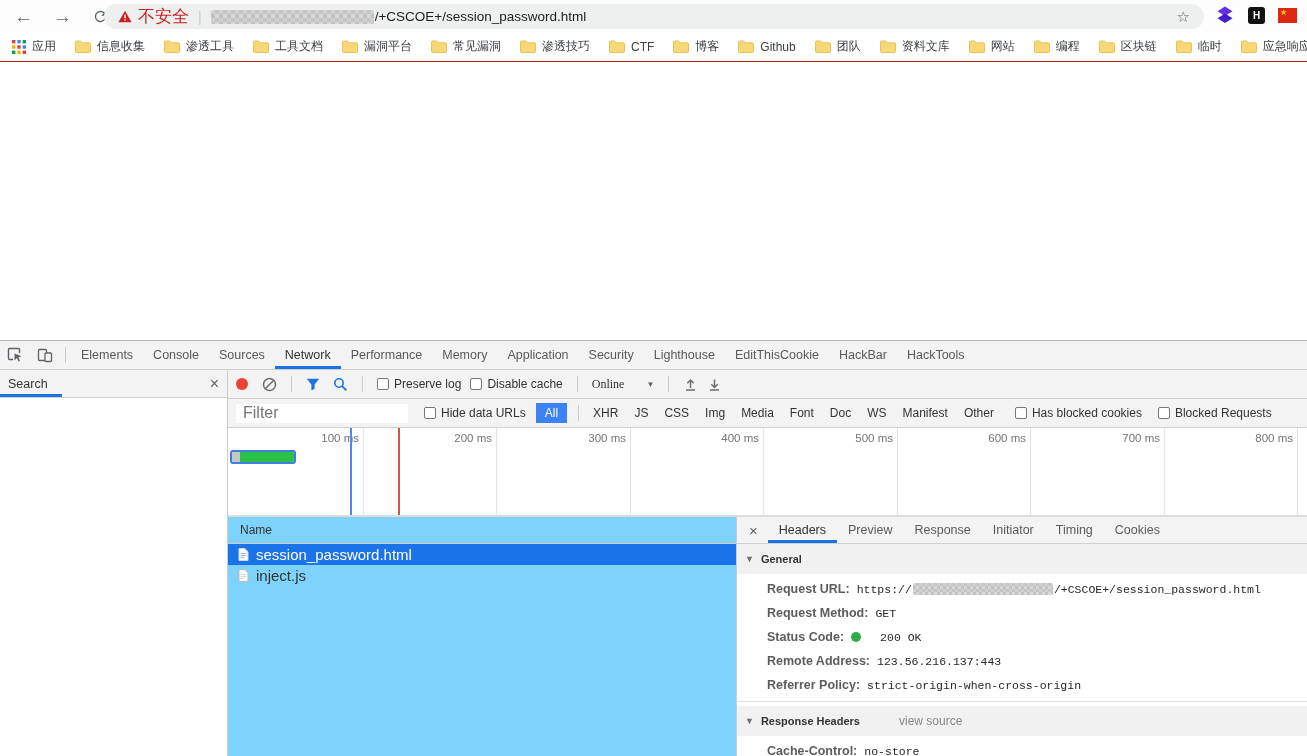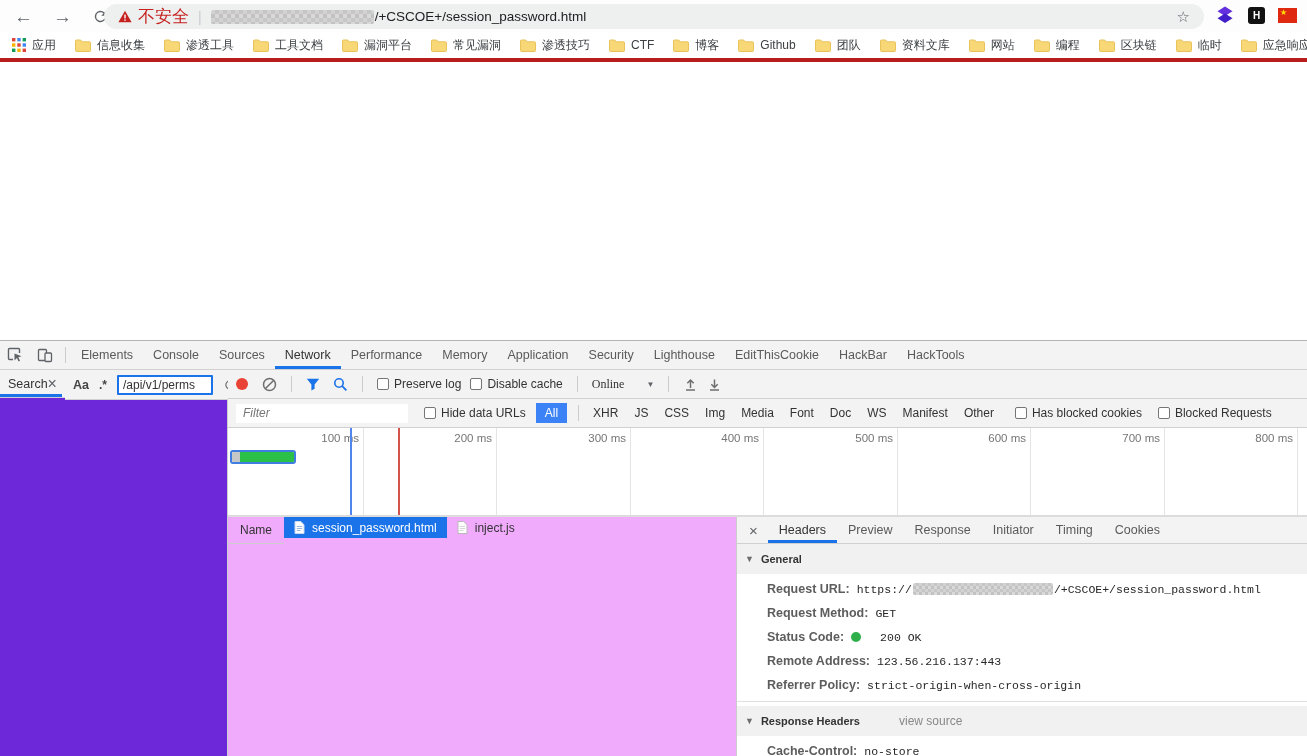--- a/index.html
+++ b/index.html
@@ -15,73 +15,73 @@
   .warn-txt { color:#c5221f; font-size:17px; margin-left:6px; }
   .addr-sep { color:#c9ccd0; margin:0 9px; font-size:14px; }
   .mosaic { display:inline-block; height:14px; border-radius:2px;
     background: conic-gradient(#c6c6c6 25%, #d9d9d9 0 50%, #c2c2c2 0 75%, #d2d2d2 0) 0 0/ 8px 8px; }
   .addr-path { color:#202124; font-size:13.5px; margin-left:1px; }
   .addr-star { margin-left:auto; color:#5f6368; font-size:15px; }
   .extrow { position:absolute; right:10px; top:5px; display:flex; align-items:center; gap:13px; }
   .ext-h { width:17px; height:17px; background:#111; border-radius:3px; color:#fff; font-size:10px; font-weight:bold; display:flex; align-items:center; justify-content:center; }
   .ext-flag { width:19px; height:15px; background:#de2910; color:#ffde00; font-size:8px; line-height:8px; padding:1px 0 0 2px; }
 
-  .bmbar { position:absolute; top:32px; left:0; width:1307px; height:30px; background:#fff; border-bottom:4px solid #b91c1c; display:flex; align-items:center; padding-left:12px; gap:19px; white-space:nowrap; overflow:hidden; }
+  .bmbar { position:absolute; top:32px; left:0; width:1307px; height:30px; background:#fff; border-bottom:1px solid #b91c1c; display:flex; align-items:center; padding-left:12px; gap:19px; white-space:nowrap; overflow:hidden; }
   .bm { display:flex; align-items:center; gap:6px; color:#3c4043; font-size:12px; flex:none; }
 
   .page-blank { position:absolute; top:62px; left:0; width:1307px; height:278px; background:#fff; }
 
   
   .devtools { position:absolute; top:340px; left:0; width:1307px; height:416px; border-top:1px solid #b4b4b4; background:#fff; font-size:12px; color:#333; display:flex; flex-direction:column; }
   .dtabbar { height:29px; flex:none; background:#f3f3f3; border-bottom:1px solid #d0d0d0; display:flex; align-items:center; }
   .dt-icob { padding:0 7px; display:flex; align-items:center; }
   .vsep { width:1px; height:16px; background:#ccc; margin:0 5px; flex:none; }
   .dt-tab { padding:0 10px; height:28px; line-height:28px; color:#5a5a5a; font-size:12.5px; }
   .dt-tab.active { color:#333; box-shadow: inset 0 -3px 0 #1a73e8; }
 
   .dt-body { flex:1; display:flex; min-height:0; }
 
   
-  .spanel { width:228px; flex:none; border-right:1px solid #ccc; display:flex; flex-direction:row; background:#6d28d9; }
+  .spanel { width:228px; flex:none; border-right:1px solid #ccc; display:flex; flex-direction:column; background:#86efac; }
   .sp-head { height:28px; flex:none; background:#f3f3f3; border-bottom:1px solid #d0d0d0; display:flex; align-items:center; padding:0 8px; position:relative; }
   .sp-head .sp-title { font-size:12.5px; color:#333; }
   .sp-underline { position:absolute; left:0; bottom:0; width:62px; height:3px; background:#1a73e8; }
   .sp-close { margin-left:auto; color:#5f6368; font-size:16px; }
   .sp-ctrl { height:30px; flex:none; background:#f3f3f3; border-bottom:1px solid #d0d0d0; display:flex; align-items:center; padding:0 8px; gap:10px; }
   .sp-aa { font-weight:bold; color:#454545; font-size:12.5px; }
   .sp-re { color:#454545; font-weight:bold; font-size:12px; }
   .sp-input { width:96px; height:20px; border:2px solid #1a73e8; border-radius:1px; font-size:12px; color:#333; padding:0 4px; outline:none; font-family:"Liberation Sans",sans-serif; background:#fff; }
 
   
   .nright { flex:1; display:flex; flex-direction:column; min-width:0; }
   .ntoolbar { height:29px; flex:none; background:#f3f3f3; border-bottom:1px solid #d0d0d0; display:flex; align-items:center; padding:0 8px; gap:9px; color:#333;text-align:center; }
   .rec-dot { width:12px; height:12px; border-radius:50%; background:#e94335; }
   .chk { display:flex; align-items:center; gap:5px; }
   .chk .box { width:12px; height:12px; border:1px solid #767676; border-radius:2px; background:#fff; }
   .drop { display:flex; align-items:center; gap:22px; color:#333;font-family:Liberation Serif, serif; }
   .caret { font-size:8px; color:#5f6368; }
 
   .nfilter { height:29px; flex:none; background:#f3f3f3; border-bottom:1px solid #d0d0d0; display:flex; align-items:center; padding:0 8px; gap:10px; color:#333; }
-  .filt-input { width:172px; height:19px; border:1px solid #fff; background:#fff; font-size:12px; padding:0 6px; outline:none; color:#333; font-family:"Liberation Sans",sans-serif;font-style:italic; }
+  .filt-input { width:172px; height:19px; border:1px solid #fff; background:#fff; font-size:16px; padding:0 6px; outline:none; color:#333; font-family:"Liberation Sans",sans-serif; }
   .ftype { padding:2px 6px; color:#333; }
   .ftype.pill { background:#3b82f6; color:#fff; border-radius:0; padding:3px 9px; }
 
   .overview { height:89px; flex:none; position:relative; background:#fff; border-bottom:2px solid #dcdcdc; overflow:hidden;text-decoration:underline; }
   .gline { position:absolute; top:0; bottom:0; width:1px; background:#e4e4e4; }
   .glabel { position:absolute; top:4px; width:66px; text-align:right; color:#757575; font-size:11.5px; }
   .ov-bar { position:absolute; left:2px; top:22px; width:66px; height:14px; border:2px solid #3f7de0; border-radius:3px; display:flex; overflow:hidden; background:#fff; }
   .ov-bar .seg1 { width:8px; background:#c7c7c7; }
   .ov-bar .seg2 { flex:1; background:#2bc148; }
   .ov-blue { position:absolute; left:122px; top:0; bottom:0; width:2px; background:#5185ee; }
   .ov-red { position:absolute; left:170px; top:0; bottom:0; width:2px; background:#d2524c; }
 
   .nbottom { flex:1; display:flex; min-height:0; }
-  .reqtable { width:509px; flex:none; border-right:1px solid #ccc; display:flex; flex-direction:row; background:#f0abfc; }
+  .reqtable { width:509px; flex:none; border-right:1px solid #ccc; display:flex; flex-direction:column; background:#7dd3fc; }
   .rt-head { height:27px; flex:none; border-bottom:1px solid #ccc; display:flex; align-items:center; padding:0 12px; color:#333; }
-  .rt-row { height:21px; display:flex; align-items:center; gap:7px; padding:0 10px; font-size:12px; color:#333; }
+  .rt-row { height:21px; display:flex; align-items:center; gap:7px; padding:0 10px; font-size:15px; color:#333; }
   .rt-row.sel { background:#1a73e8; color:#fff; }
 
   .details { flex:1; display:flex; flex-direction:column; min-width:0; background:#fff; }
   .d-tabs { height:27px; flex:none; background:#f3f3f3; border-bottom:1px solid #d0d0d0; display:flex; align-items:center; }
   .d-close { padding:0 10px 0 12px; color:#5f6368; font-size:15px; }
   .d-tab { padding:0 11px; height:26px; line-height:26px; color:#5a5a5a; font-size:12.5px; }
   .d-tab.active { color:#333; box-shadow: inset 0 -3px 0 #1a73e8; }
   .sect-head { height:30px; flex:none; background:#f1f1f1; display:flex; align-items:center; padding:0 8px; gap:7px; }
   .sect-head .tri { color:#6e6e6e; font-size:9px; }
   .sect-head .st { font-weight:bold; font-size:11px; color:#333;text-align:right; }
@@ -312,36 +312,20 @@
     <div class="dt-tab">HackTools</div>
   </div>
 
   <div class="dt-body">
 
     <div class="spanel">
       <div class="sp-head">
         <span class="sp-title">Search</span>
         <span class="sp-underline"></span>
         <span class="sp-close">×</span>
-      </div>
-      <div class="sp-ctrl">
-        <span class="sp-aa">Aa</span>
-        <span class="sp-re">.*</span>
-        <input class="sp-input" value="/api/v1/perms" style="">
-        <span>
-          <svg width="14" height="14" viewBox="0 0 24 24">
-              <path fill="#6e6e6e" d="M17.65 6.35A8 8 0 1 0 19.73 14h-2.08A6 6 0 1 1 12 6c1.66 0 3.14.69 4.22 1.78L13 11h7V4l-2.35 2.35z"></path>
-            </svg>
-        </span>
-        <span>
-          <svg width="14" height="14" viewBox="0 0 14 14">
-              <circle cx="7" cy="7" r="5.6" fill="none" stroke="#6e6e6e" stroke-width="1.4"></circle>
-              <line x1="3" y1="11" x2="11" y2="3" stroke="#6e6e6e" stroke-width="1.4"></line>
-            </svg>
-        </span>
       </div>
       <div style="flex:1;background:#fff"></div>
     </div>
 
     <div class="nright">
 
       <div class="ntoolbar">
         <span class="rec-dot"></span>
         <span style="margin-left:5px">
           <svg width="15" height="15" viewBox="0 0 14 14">

